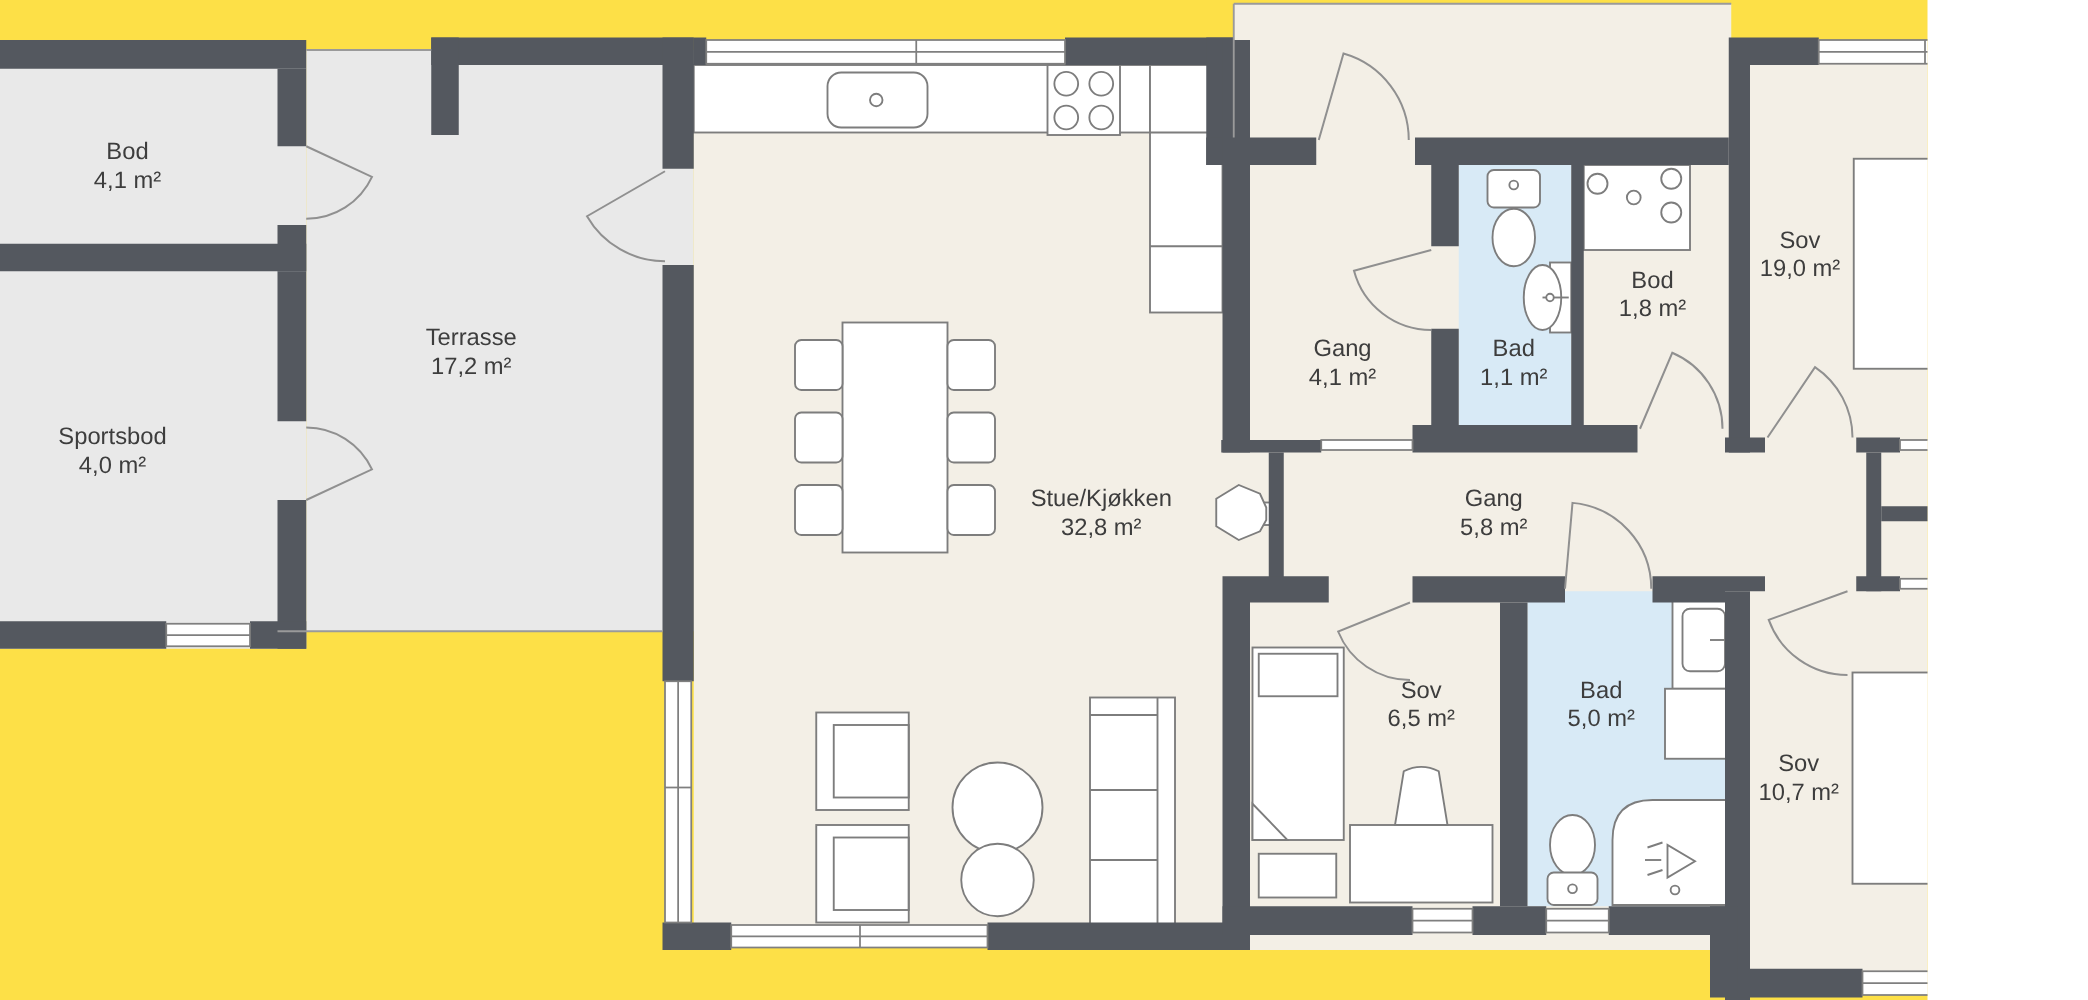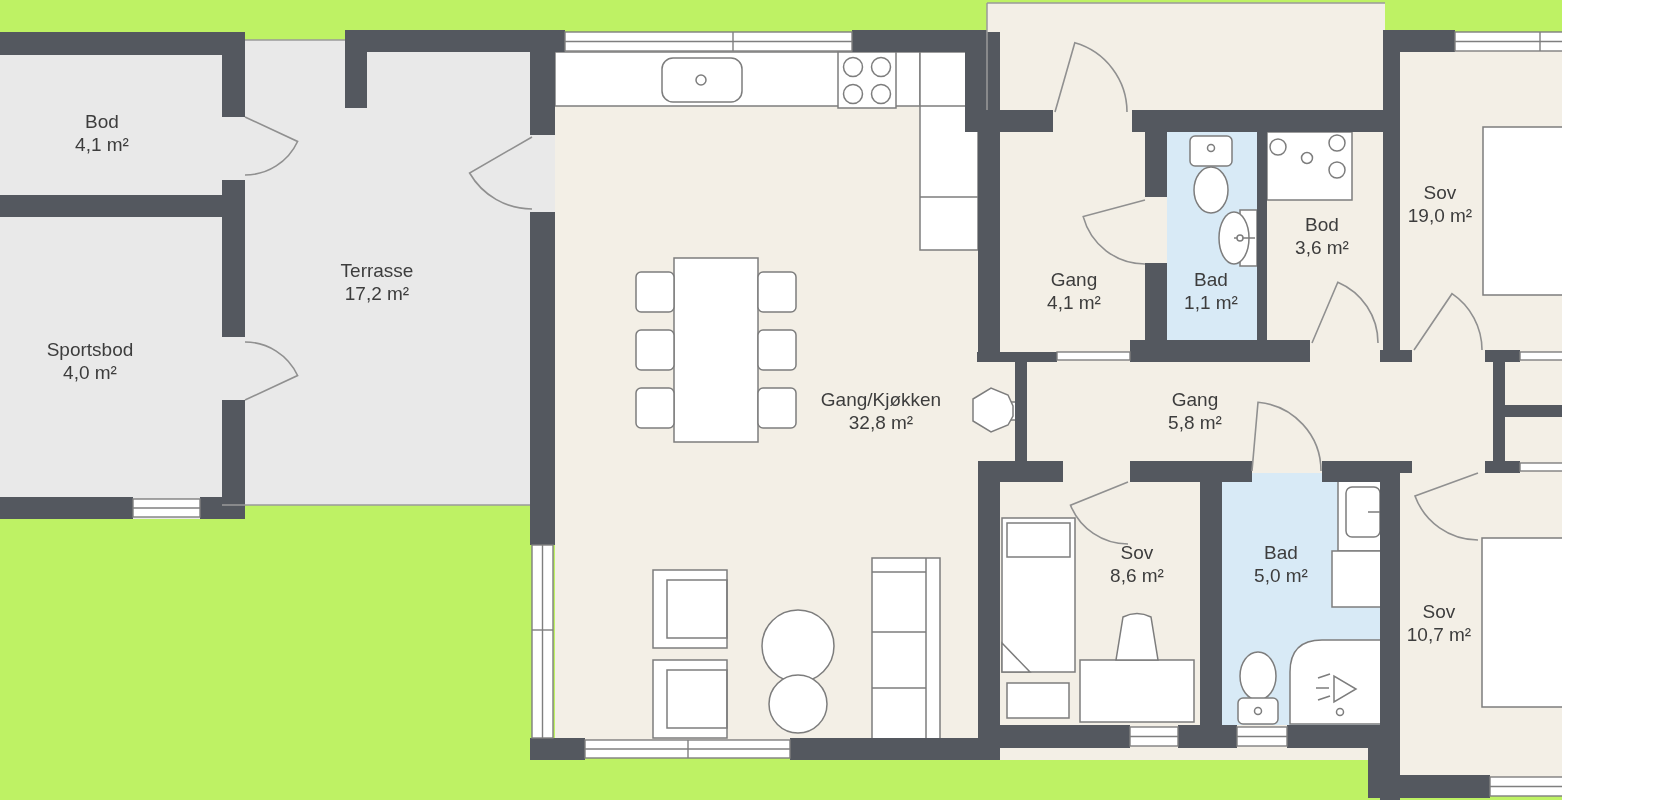--- a/index.html
+++ b/index.html
@@ -6,21 +6,21 @@
     --wall:#54585f;
     --floor:#f3efe6;
     --outdoor:#e9e9e9;
     --bath:#d8eaf6;
     --furn:#7d7d7d;
     --doorline:#909090;
     --thinline:#9a9a9a;
     --label:#3d3d3d;
   }
   html,body{margin:0;padding:0;background:#fff;}
-  #plan-wrap{position:relative;width:1542px;height:800px;overflow:hidden;background:#bef264;padding-left:20px;}
+  #plan-wrap{position:relative;width:1542px;height:800px;overflow:hidden;background:#fde047;}
   #plan-svg{position:absolute;left:0;top:0;}
   .wall{fill:var(--wall);stroke:none;}
   .floor{fill:var(--floor);}
   .outdoor{fill:var(--outdoor);}
   .bath{fill:var(--bath);}
   .furn{fill:#ffffff;stroke:var(--furn);stroke-width:1.5;}
   .furnln{fill:none;stroke:var(--furn);stroke-width:1.5;}
   .door{fill:none;stroke:var(--doorline);stroke-width:1.6;}
   .win{fill:#ffffff;stroke:#7f7f7f;stroke-width:1.4;}
   .winln{fill:none;stroke:#7f7f7f;stroke-width:1.4;}
@@ -331,46 +331,46 @@
     </div>
   <div class="room-label" style="left:90px;top:338px">
       <span>Sportsbod</span>
       <span>4,0 m²</span>
     </div>
   <div class="room-label" style="left:377px;top:259px">
       <span>Terrasse</span>
       <span>17,2 m²</span>
     </div>
   <div class="room-label" style="left:881px;top:388px">
-      <span>Gang/Kjøkken</span>
+      <span>Stue/Kjøkken</span>
       <span>32,8 m²</span>
     </div>
   <div class="room-label" style="left:1074px;top:268px">
       <span>Gang</span>
       <span>4,1 m²</span>
     </div>
   <div class="room-label" style="left:1211px;top:268px">
       <span>Bad</span>
       <span>1,1 m²</span>
     </div>
   <div class="room-label" style="left:1322px;top:213px">
       <span>Bod</span>
-      <span>3,6 m²</span>
+      <span>1,8 m²</span>
     </div>
   <div class="room-label" style="left:1440px;top:181px">
       <span>Sov</span>
       <span>19,0 m²</span>
     </div>
   <div class="room-label" style="left:1195px;top:388px">
       <span>Gang</span>
       <span>5,8 m²</span>
     </div>
   <div class="room-label" style="left:1137px;top:541px">
       <span>Sov</span>
-      <span>8,6 m²</span>
+      <span>6,5 m²</span>
     </div>
   <div class="room-label" style="left:1281px;top:541px">
       <span>Bad</span>
       <span>5,0 m²</span>
     </div>
   <div class="room-label" style="left:1439px;top:600px">
       <span>Sov</span>
       <span>10,7 m²</span>
     </div>
 </div>

